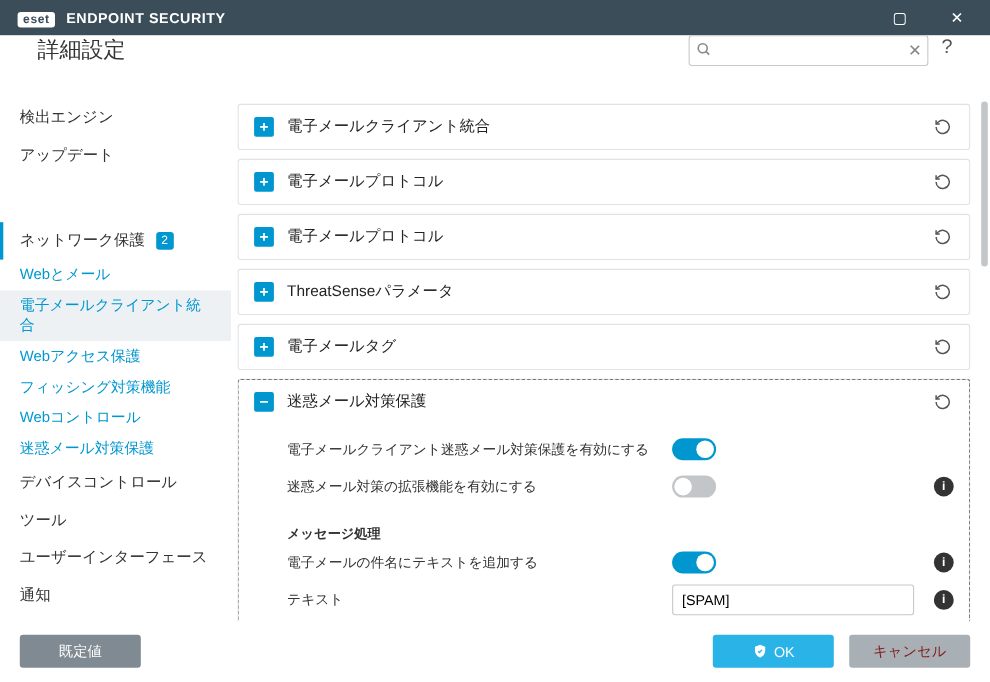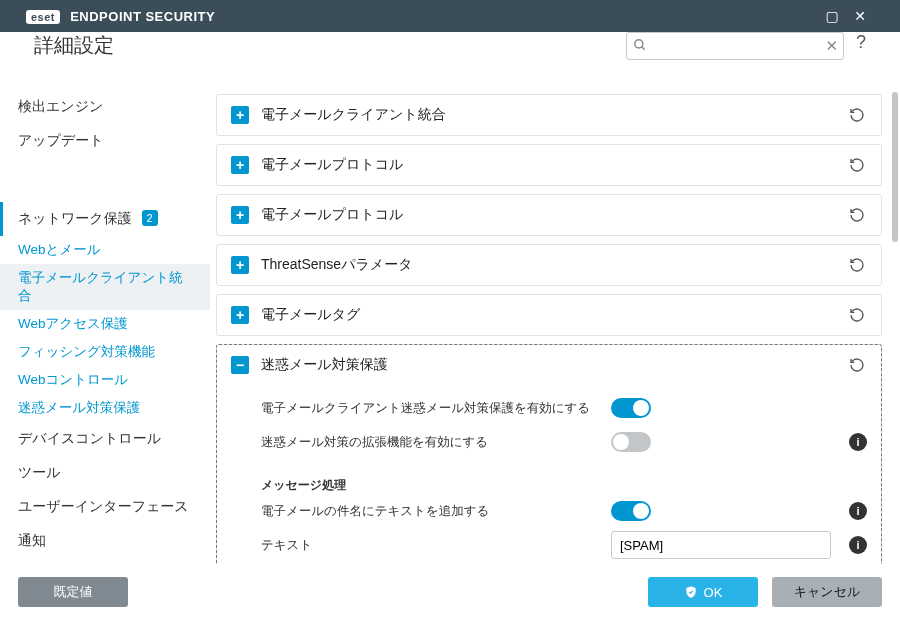--- a/index.html
+++ b/index.html
@@ -1,18 +1,18 @@
 <!DOCTYPE html>
 <html><head>
 <meta charset="utf-8">
 <style>
   * { box-sizing: border-box; margin: 0; padding: 0; font-family: "Segoe UI", Arial, sans-serif; }
   body { width: 900px; height: 620px; background: #fff; overflow: hidden; display: flex; flex-direction: column; }
   
-  .titlebar { height: 32px; background: #3b4d59; color: #fff; display: flex; align-items: center; padding: 0 26px; font-size: 13px; }
+  .titlebar { height: 32px; background: #3b4d59; color: #fff; display: flex; align-items: center; padding: 0 16px; font-size: 13px; gap: 24px; }
   .titlebar .brand { font-weight: 600; letter-spacing: .5px; }
   .titlebar .brand .eset { background:#fff; color:#3b4d59; padding:1px 5px; border-radius:3px; font-size:11px; font-weight:700; margin-right:6px;}
   .titlebar .spacer { flex: 1; }
   .titlebar .win-btn { width: 28px; text-align: center; cursor: pointer; font-size: 14px; }
   
   .header { height: 54px; display: flex; padding: 0 34px; }
   .header h1 { font-size: 20px; font-weight: 400; color: #333; }
   .header .spacer { flex: 1; }
   .searchbox { position: relative; }
   .searchbox input { width: 218px; height: 28px; border: 1px solid #c8c8c8; border-radius: 3px; padding: 0 26px; font-size: 13px; }
@@ -44,21 +44,21 @@
   .toggle { width: 40px; height: 20px; border-radius: 10px; background:#c2c6c8; position:relative; cursor:pointer; transition:background .15s;}
   .toggle::after { content:""; position:absolute; width:16px; height:16px; background:#fff; border-radius:50%; top:2px; left:2px; transition:left .15s;}
   .toggle.on { background:#0097d0; }
   .toggle.on::after { left:22px; }
   .info { margin-left: auto; width:18px; height:18px; border-radius:50%; background:#333; color:#fff; font-size:11px; font-weight:700; display:flex; align-items:center; justify-content:center; cursor:help;}
   .textinput { width: 220px; height: 28px; border:1px solid #c8c8c8; border-radius:3px; padding:0 8px; font-size:13px;}
   
   .footer { height: 56px; display:flex; align-items:center; padding: 0 18px; border-top:0; }
   .btn { height: 30px; min-width: 110px; border:none; border-radius:3px; font-size:13px; cursor:pointer; display:flex; align-items:center; justify-content:center; gap:6px;}
   .btn-gray { background:#7f8a92; color:#ffffff; }
-  .btn-grayl { background:#a9b0b5; color:#0f172a;text-align:center; }
+  .btn-grayl { background:#a9b0b5; color:#7f1d1d;text-align:center; }
   .btn-blue { background:#29b3e6; color:#fff; }
   .footer .spacer { flex:1;}
   .footer .btn + .btn { margin-left: 14px; }
   
   .scrollbar { position:absolute; right:2px; top:6px; width:6px; height:150px; background:#c2c6c8; border-radius:3px;}
   svg { display:block; }
 </style>
 </head>
 <body>
 

